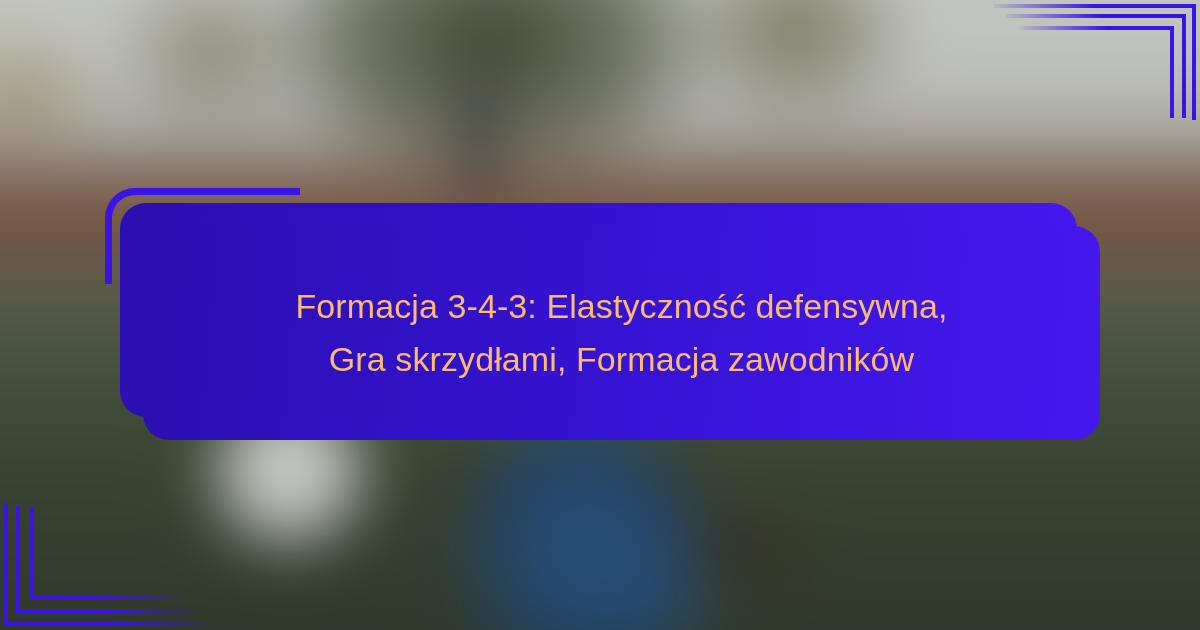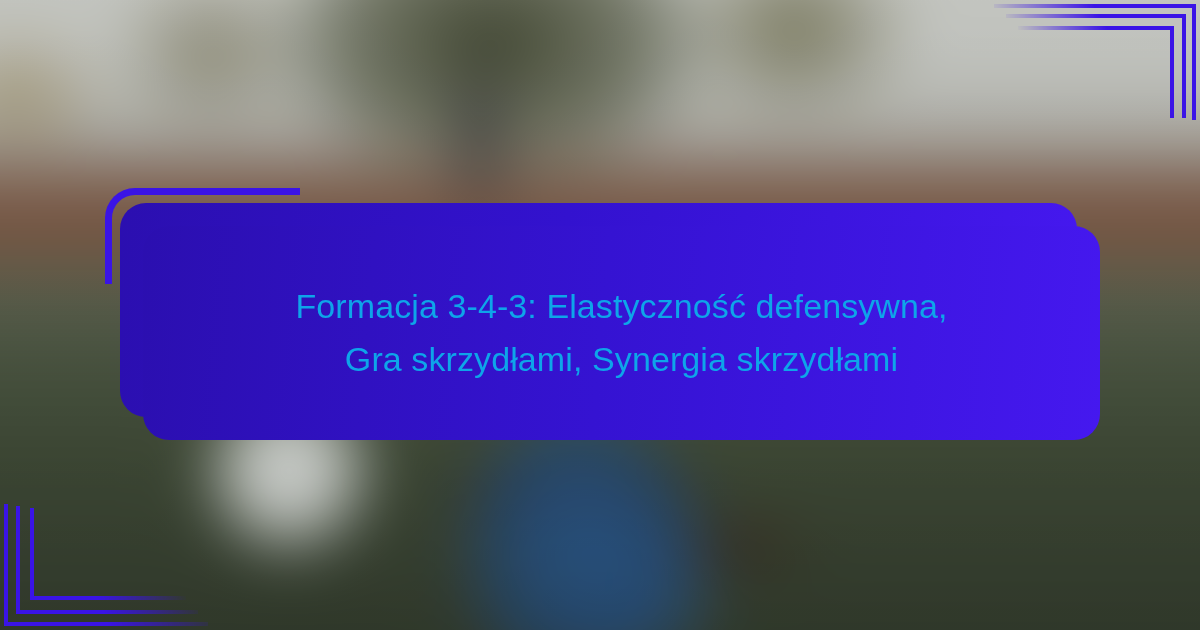--- a/index.html
+++ b/index.html
@@ -136,21 +136,21 @@
     top: 226px;
     width: 957px;
     height: 214px;
     display: flex;
     flex-direction: column;
     align-items: center;
     justify-content: center;
   }
   .headline {
     margin: 0;
-    color: #0ea5e9;
+    color: #fdba74;
     font-size: 34px;
     font-weight: 400;
     line-height: 1.55;
     text-align: center;
     letter-spacing: 0.1px;
     max-width: 880px;
   }
 </style>
 </head>
 <body>
@@ -171,16 +171,16 @@
     <span class="bracket b2"></span>
     <span class="bracket b3"></span>
   </div>
 
   <div class="card-outline"></div>
   <div class="card-back"></div>
   <div class="card-front"></div>
 
   <div class="card-text">
     <p class="headline">Formacja 3-4-3: Elastyczność defensywna,</p>
-    <p class="headline">Gra skrzydłami, Synergia skrzydłami</p>
+    <p class="headline">Gra skrzydłami, Formacja zawodników</p>
   </div>
 
 </div>
 
 </body></html>

